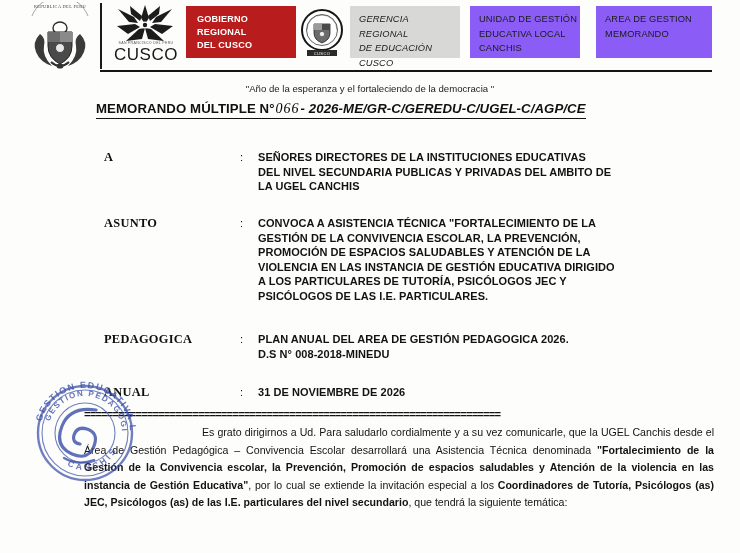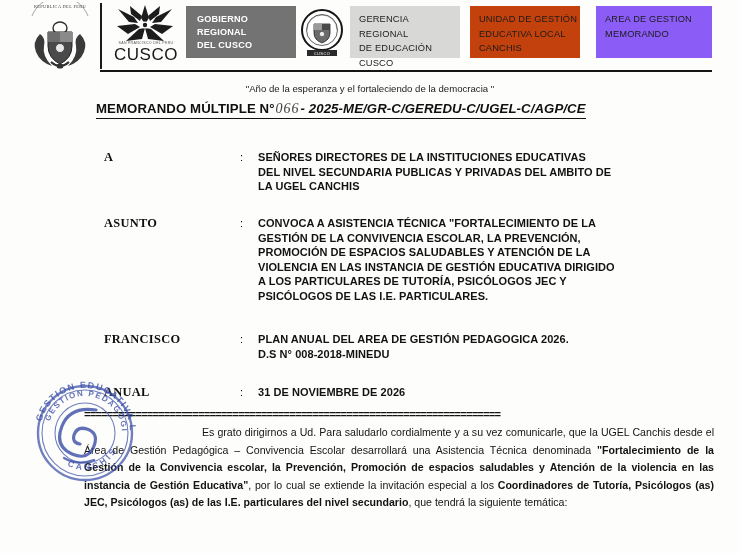--- a/index.html
+++ b/index.html
@@ -72,21 +72,21 @@
     text-align: center;
     font-size: 17px;
     letter-spacing: .5px;
     color: #171717;
     font-family: "Liberation Sans", sans-serif;
   }
   .gob-box {
     position: absolute;
     left: 186px; top: 6px;
     width: 110px; height: 52px;
-    background: #737373;
+    background: #b91c1c;
     color: #ffffff;
     display: flex;
     flex-direction: column;
     justify-content: center;
     padding-left: 11px;
     box-sizing: border-box;
     font-weight: bold;
     font-size: 9.1px;
     line-height: 13px;
     letter-spacing: .2px;
@@ -100,22 +100,22 @@
     position: absolute;
     top: 6px;
     height: 52px;
     box-sizing: border-box;
     padding: 6px 0 0 9px;
     font-size: 9.3px;
     line-height: 14.5px;
     letter-spacing: .15px;
     color: #1b1b1b;
   }
-  .hbox.light  { background: #d8d8d6; }
-  .hbox.mid    { background: #c2410c; }
+  .hbox.light  { background: #d8d8d6; font-style: italic; }
+  .hbox.mid    { background: #8b5cf6; }
   .hbox.mid2   { background: #8b5cf6; }
   .hbox span { display: block; }
   #box-gerencia { left: 350px; width: 110px; }
   #box-unidad   { left: 470px; width: 110px; }
   #box-area     { left: 596px; width: 116px; }
 
   .rule {
     position: absolute;
     left: 100px; top: 70px;
     width: 612px; height: 2.4px;
@@ -141,21 +141,21 @@
     color: #101010;
     white-space: nowrap;
     border-bottom: 1.6px solid #111;
     padding-bottom: 1px;
   }
   .memo-title .nolean { font-style: normal; }
   .memo-title .handwritten {
     font-family: "Liberation Serif", serif;
     font-style: italic;
     font-weight: normal;
-    color: #404040;
+    color: #000000;
     font-size: 14px;
     letter-spacing: 1px;
     padding: 0 1px;
   }
 
   
   .field {
     position: absolute;
     left: 104px;
     width: 580px;
@@ -314,21 +314,21 @@
       <span>AREA DE GESTION</span>
       <span>MEMORANDO</span>
     </div>
 
     <div class="rule"></div>
   </div>
 
   <div class="epigraph">"Año de la esperanza y el fortaleciendo de la democracia "</div>
 
   <div class="memo-title">
-    <span class="nolean">MEMORANDO MÚLTIPLE N°</span><span class="handwritten">066</span><span>- 2025-ME/GR-C/GEREDU-C/UGEL-C/AGP/CE</span>
+    <span class="nolean">MEMORANDO MÚLTIPLE N°</span><span class="handwritten">066</span><span>- 2026-ME/GR-C/GEREDU-C/UGEL-C/AGP/CE</span>
   </div>
 
   <div class="field" id="field-a">
     <div class="flabel">A</div>
     <div class="fcolon">:</div>
     <div class="fbody">
       <span class="ln">SEÑORES DIRECTORES DE LA INSTITUCIONES EDUCATIVAS</span>
       <span class="ln">DEL NIVEL SECUNDARIA PUBLICAS Y PRIVADAS DEL AMBITO DE</span>
       <span class="ln">LA UGEL CANCHIS</span>
     </div>
@@ -341,21 +341,21 @@
       <span class="ln">CONVOCA A ASISTENCIA TÉCNICA "FORTALECIMIENTO DE LA</span>
       <span class="ln">GESTIÓN  DE LA CONVIVENCIA  ESCOLAR, LA  PREVENCIÓN,</span>
       <span class="ln">PROMOCIÓN DE ESPACIOS SALUDABLES  Y  ATENCIÓN DE  LA</span>
       <span class="ln">VIOLENCIA EN LAS  INSTANCIA DE GESTIÓN EDUCATIVA DIRIGIDO</span>
       <span class="ln">A  LOS  PARTICULARES  DE TUTORÍA, PSICÓLOGOS  JEC Y</span>
       <span class="ln">PSICÓLOGOS DE LAS I.E. PARTICULARES.</span>
     </div>
   </div>
 
   <div class="field" id="field-ref">
-    <div class="flabel">FRANCISCO</div>
+    <div class="flabel">PEDAGOGICA</div>
     <div class="fcolon">:</div>
     <div class="fbody">
       <span class="ln">PLAN ANUAL DEL AREA DE GESTIÓN PEDAGOGICA 2026.</span>
       <span class="ln">D.S N°  008-2018-MINEDU</span>
     </div>
   </div>
 
   <div class="field" id="field-fecha">
     <div class="flabel">ANUAL</div>
     <div class="fcolon">:</div>

